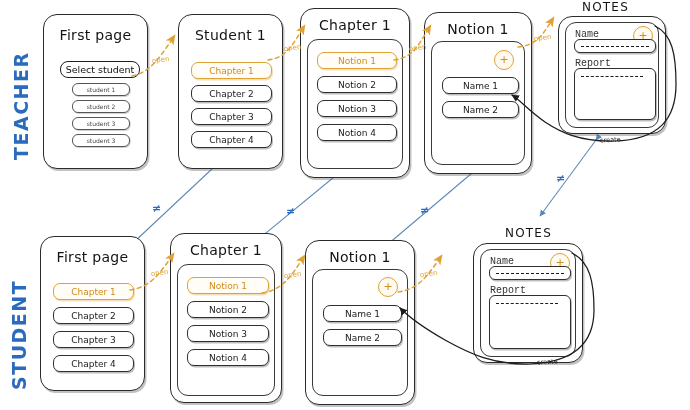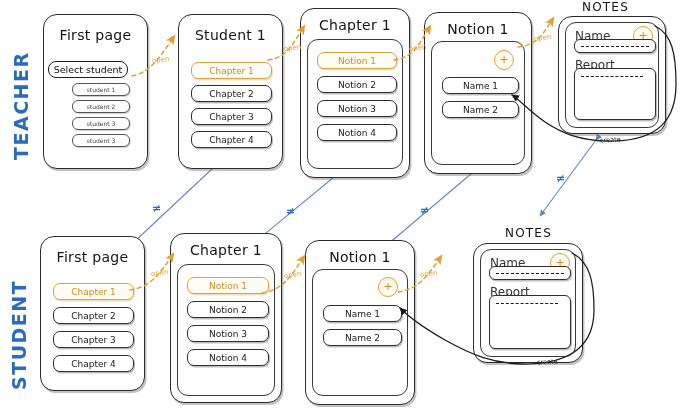--- a/index.html
+++ b/index.html
@@ -107,21 +107,21 @@
   }
 
   
   .notes-title{
     position:absolute;
     font-size:12px;letter-spacing:1.2px;color:#141414;
     font-family:"DejaVu Sans", sans-serif;
     white-space:nowrap;z-index:4;
   }
   .field-label{
-    position:absolute;font-size:12px;color:#333;white-space:nowrap;
+    position:absolute;font-size:10px;color:#333;white-space:nowrap;font-family:Liberation Mono, monospace;
   }
   .field-input{
     position:absolute;box-sizing:border-box;
     border:1.3px solid #2f2f2f;border-radius:6px;background:#fff;
     box-shadow:1px 1.5px 0 rgba(90,90,90,.4);
   }
   .dashes{
     position:absolute;
     height:0;border-top:1.6px dashed #1c1c1c;
   }
@@ -167,21 +167,21 @@
       <path d="M596,140 L540,216"></path>
     </g>
   </svg>
 
   <div class="lane-label" style="left:10px;top:160px;transform:rotate(-90deg);">
     <span>TEACHER</span>
   </div>
 
   <div class="card" style="left:43px;top:14px;width:105px;height:155px;">
     <div class="card-title" style="top:12px;">First page</div>
-    <div class="selectbox" style="left:4px;top:46px;width:80px;height:17px;">Select student</div>
+    <div class="selectbox" style="left:16px;top:46px;width:80px;height:17px;">Select student</div>
     <div class="stu-item" style="left:28px;top:68px;width:58px;height:13px;">student 1</div>
     <div class="stu-item" style="left:28px;top:85px;width:58px;height:13px;">student 2</div>
     <div class="stu-item" style="left:28px;top:102px;width:58px;height:13px;">student 3</div>
     <div class="stu-item" style="left:28px;top:119px;width:58px;height:13px;">student 3</div>
   </div>
 
   <div class="card" style="left:178px;top:14px;width:105px;height:155px;">
     <div class="card-title" style="top:12px;">Student 1</div>
     <div class="pill sel" style="left:12px;top:47px;width:81px;height:17px;">Chapter 1</div>
     <div class="pill" style="left:12px;top:70px;width:81px;height:17px;">Chapter 2</div>

